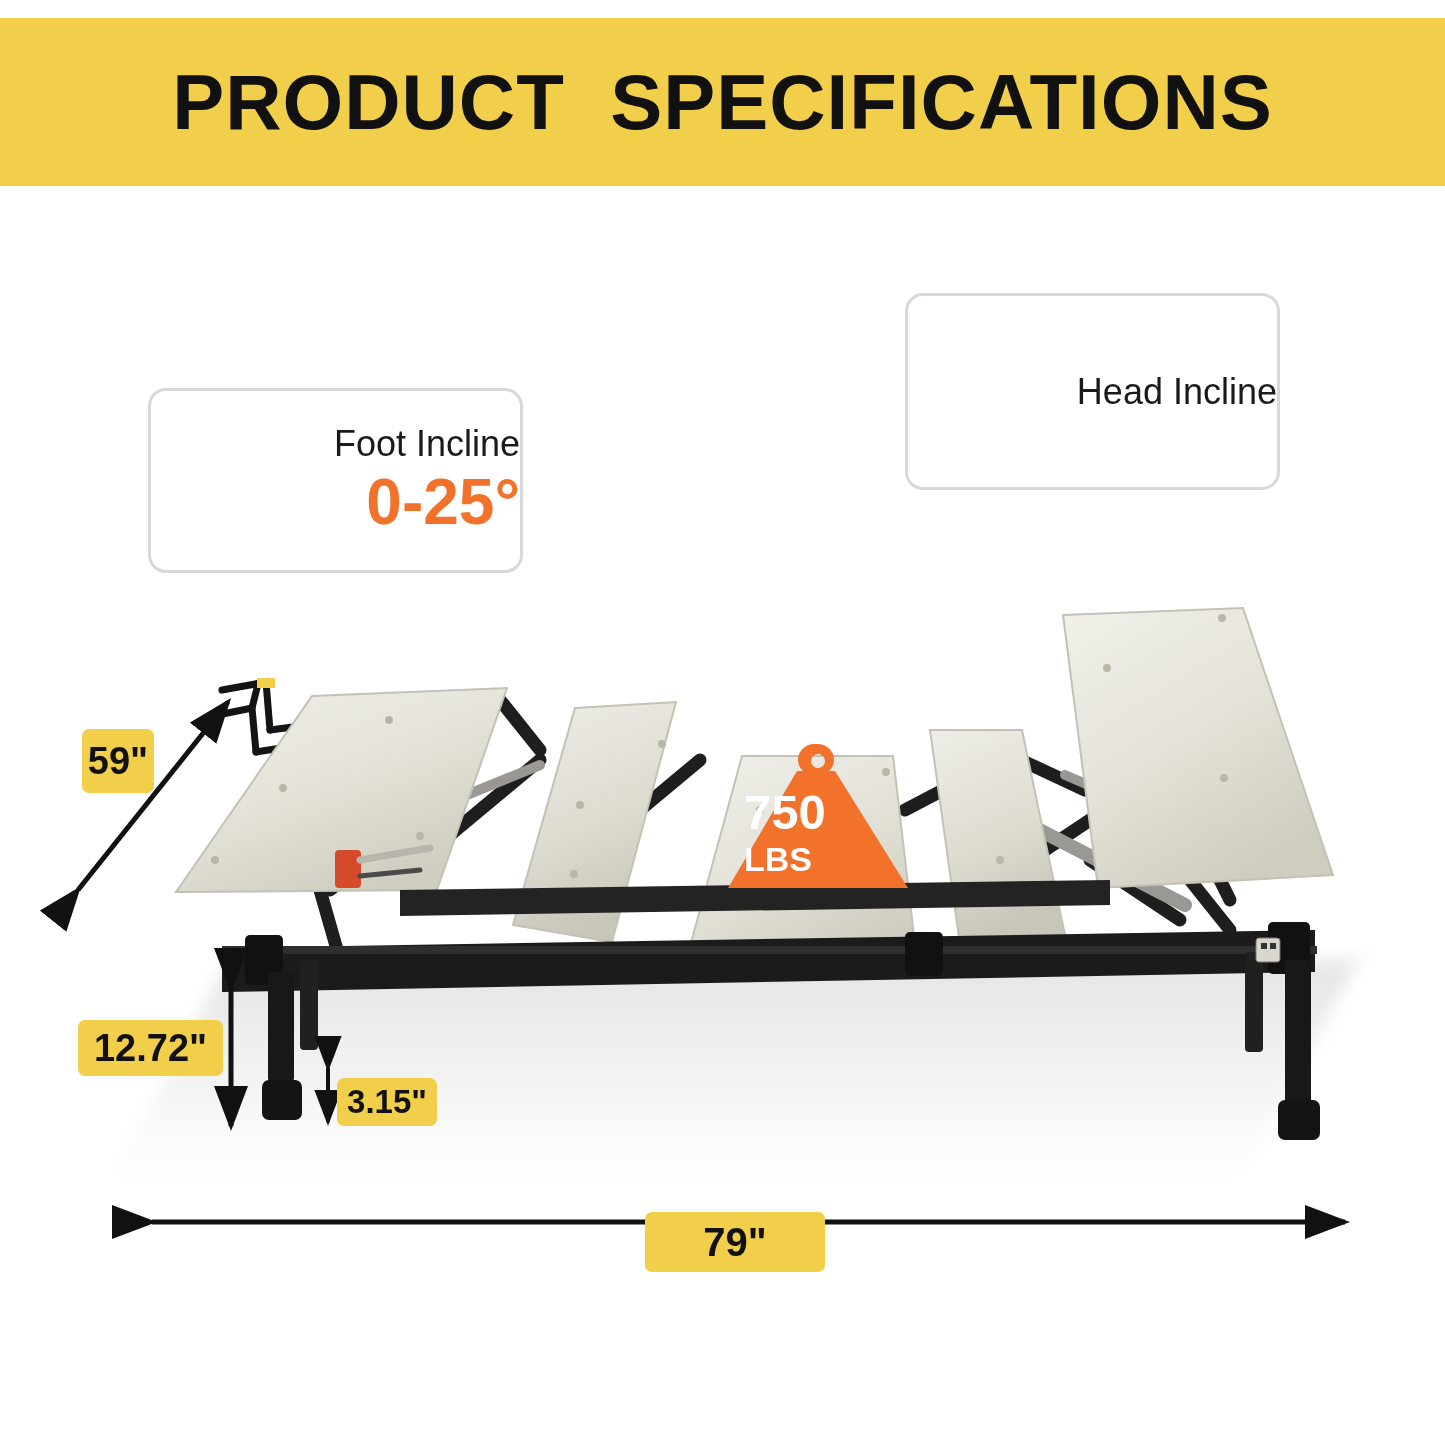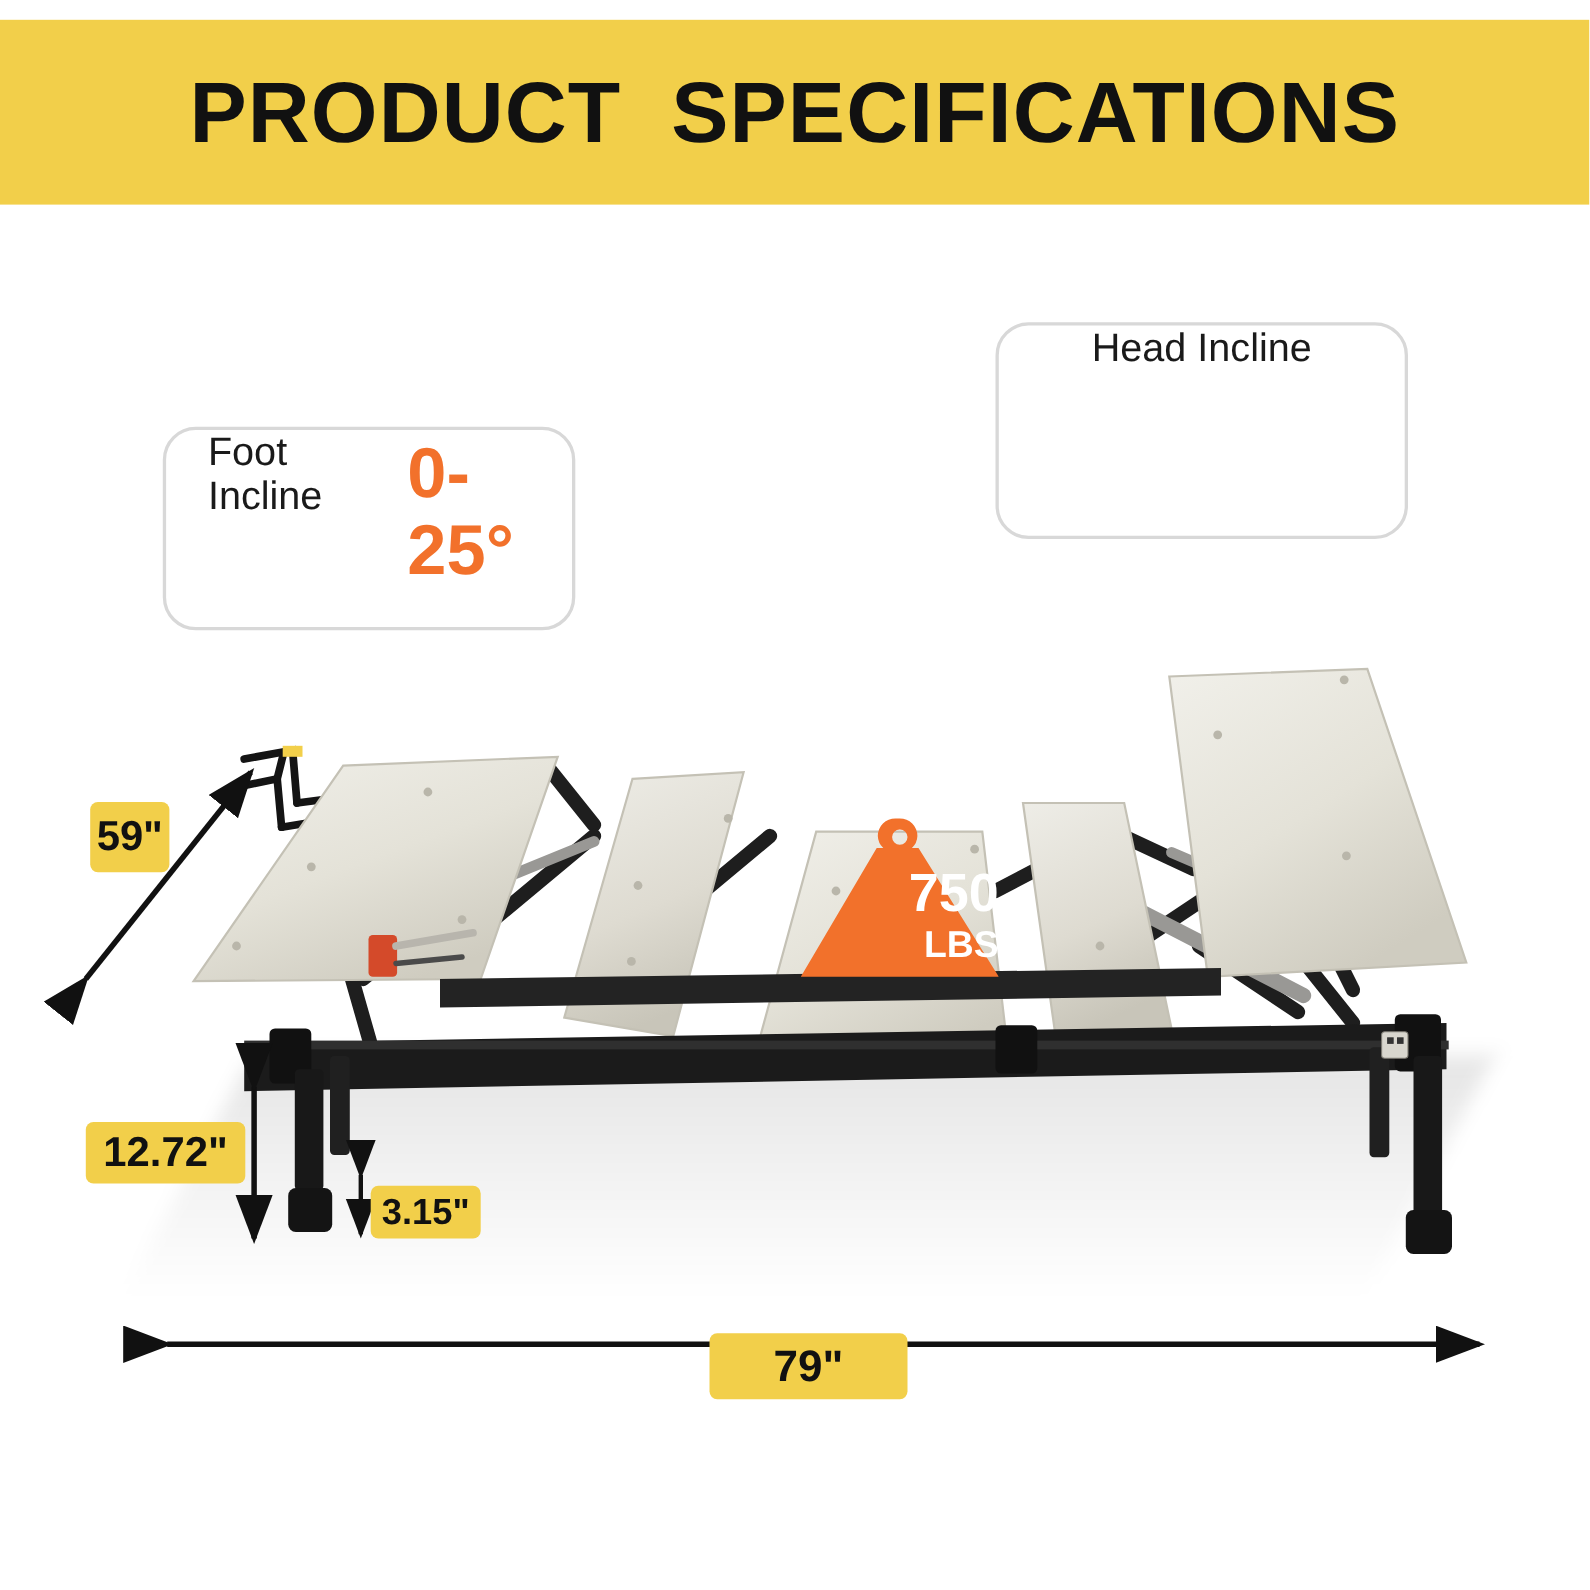--- a/index.html
+++ b/index.html
@@ -34,25 +34,25 @@
     letter-spacing: 1px;
     color: #111111;
     white-space: pre;
   }
 
   
   .callout {
     position: absolute;
     background: #ffffff;
     border: 3px solid #d8d8d8;
-    border-radius: 30px;
+    border-radius: 18px;
     box-sizing: border-box;
     display: flex;
-    flex-direction: row;
-    align-items: flex-start;
+    flex-direction: column;
+    align-items: flex-end;
     justify-content: center;
   }
   .callout-label {
     font-size: 36px;
     color: #1a1a1a;
     font-family: "Liberation Sans", sans-serif;
     line-height: 1.1;
   }
   .callout-value {
     font-size: 64px;
@@ -101,24 +101,24 @@
   .weight-badge {
     position: absolute;
     left: 728px;
     top: 178px;
     width: 180px;
     height: 160px;
   }
   .weight-badge svg { display:block; }
   .weight-text {
     position: absolute;
-    left: 0;
+    left: 16px;
     top: 50px;
     width: 180px;
-    text-align: right;
+    text-align: left;
     color: #ffffff;
     font-weight: bold;
     font-family: "Liberation Sans", sans-serif;
   }
   .weight-number { font-size: 49px; line-height: 1; }
   .weight-unit { font-size: 34px; line-height: 1; margin-top: 5px; }
 
   
   .dim-label {
     position: absolute;

